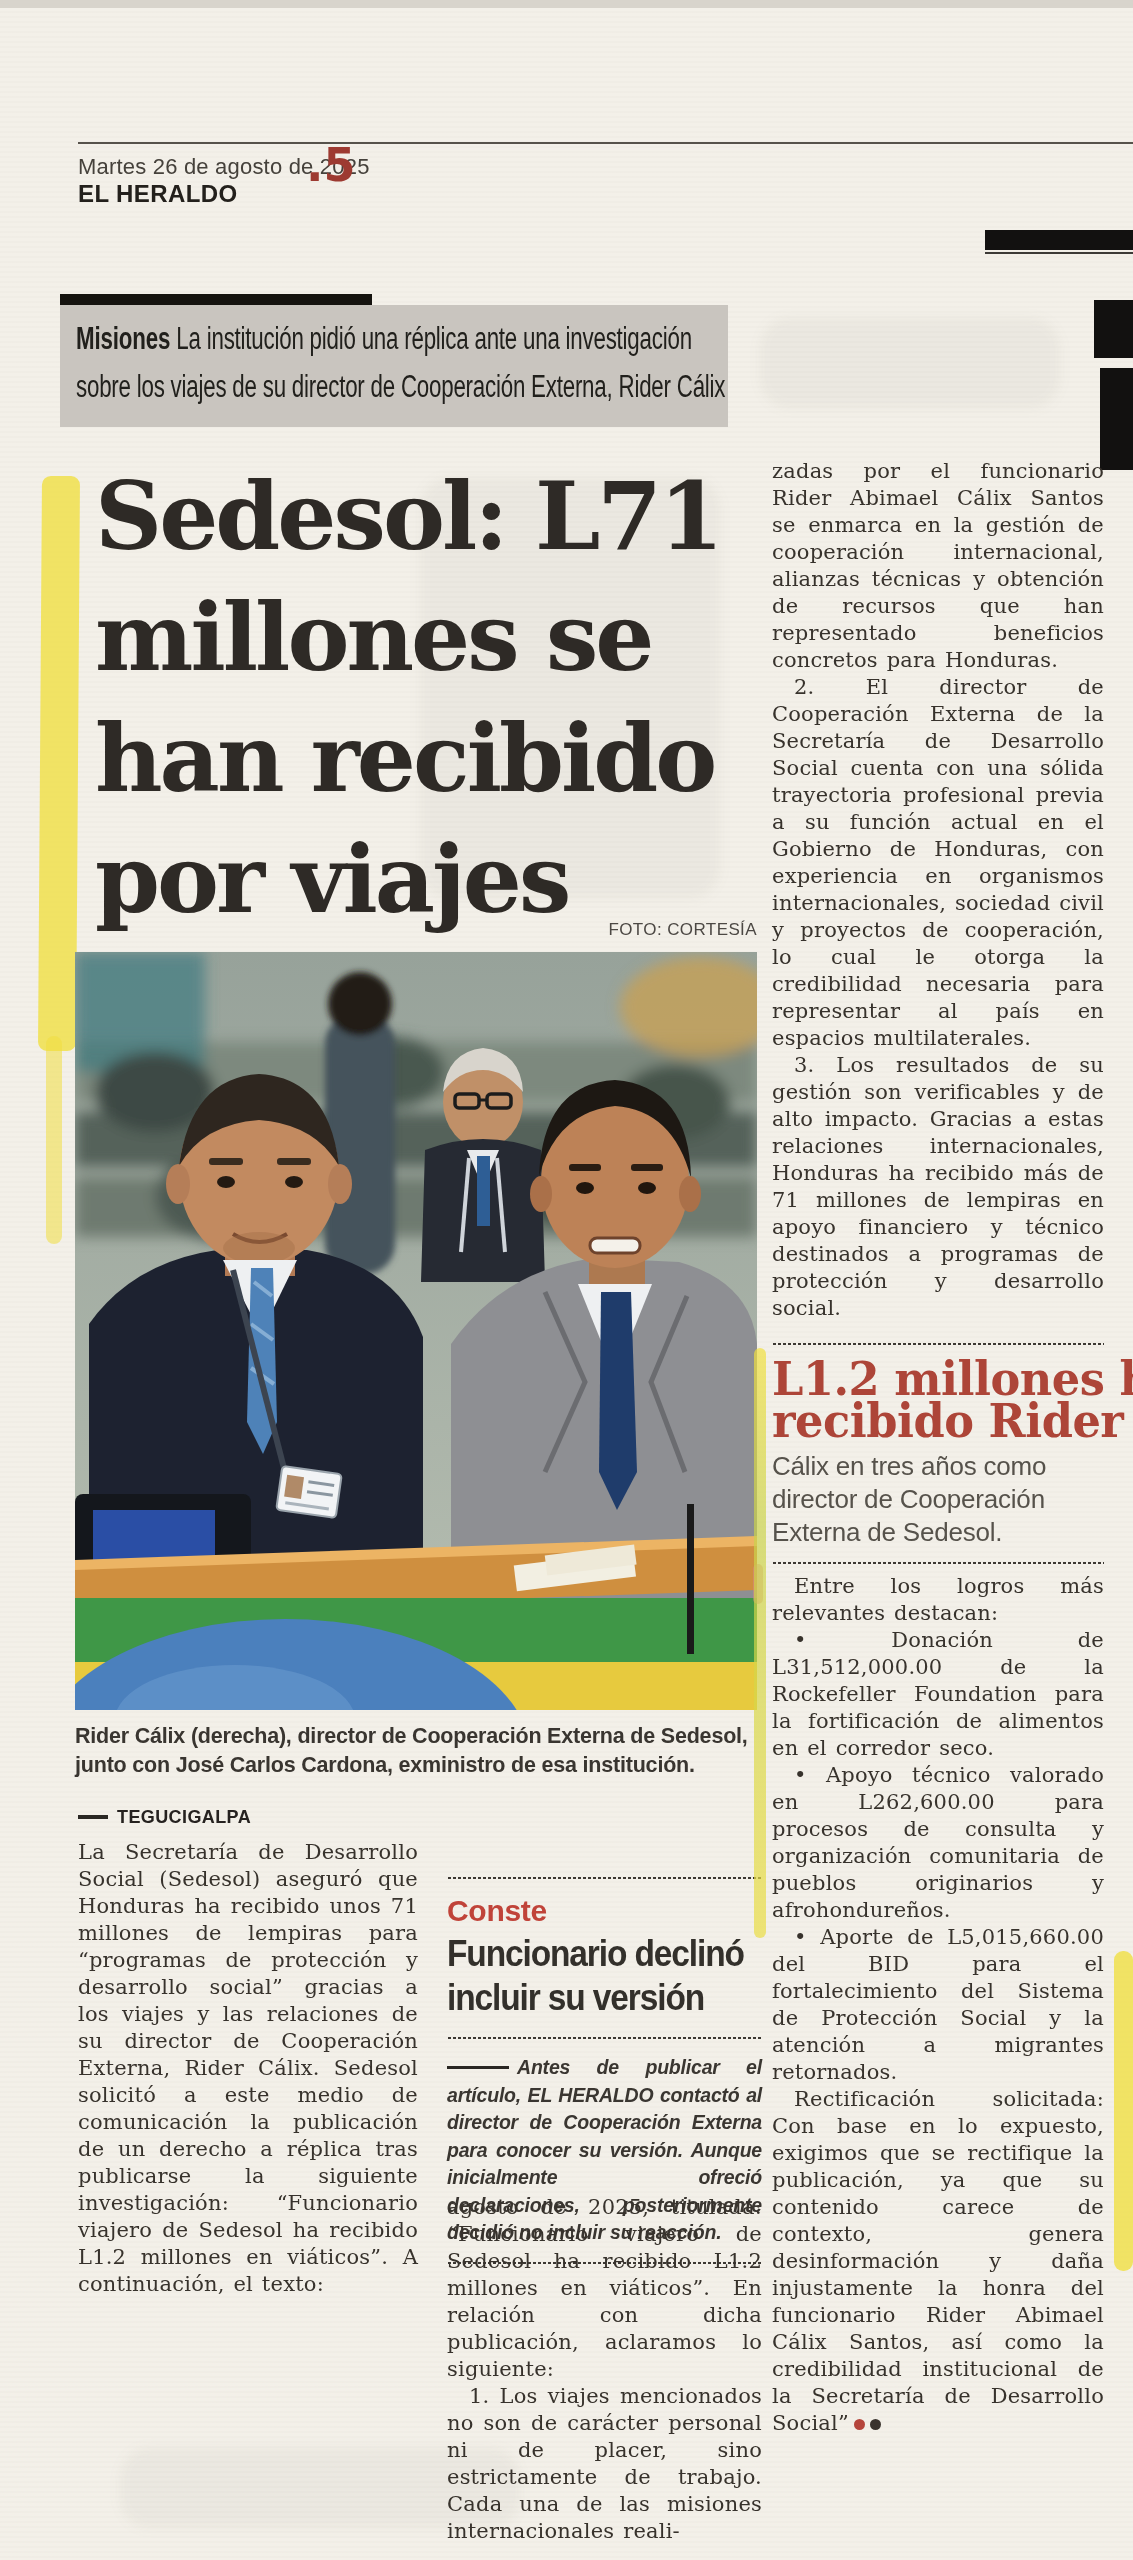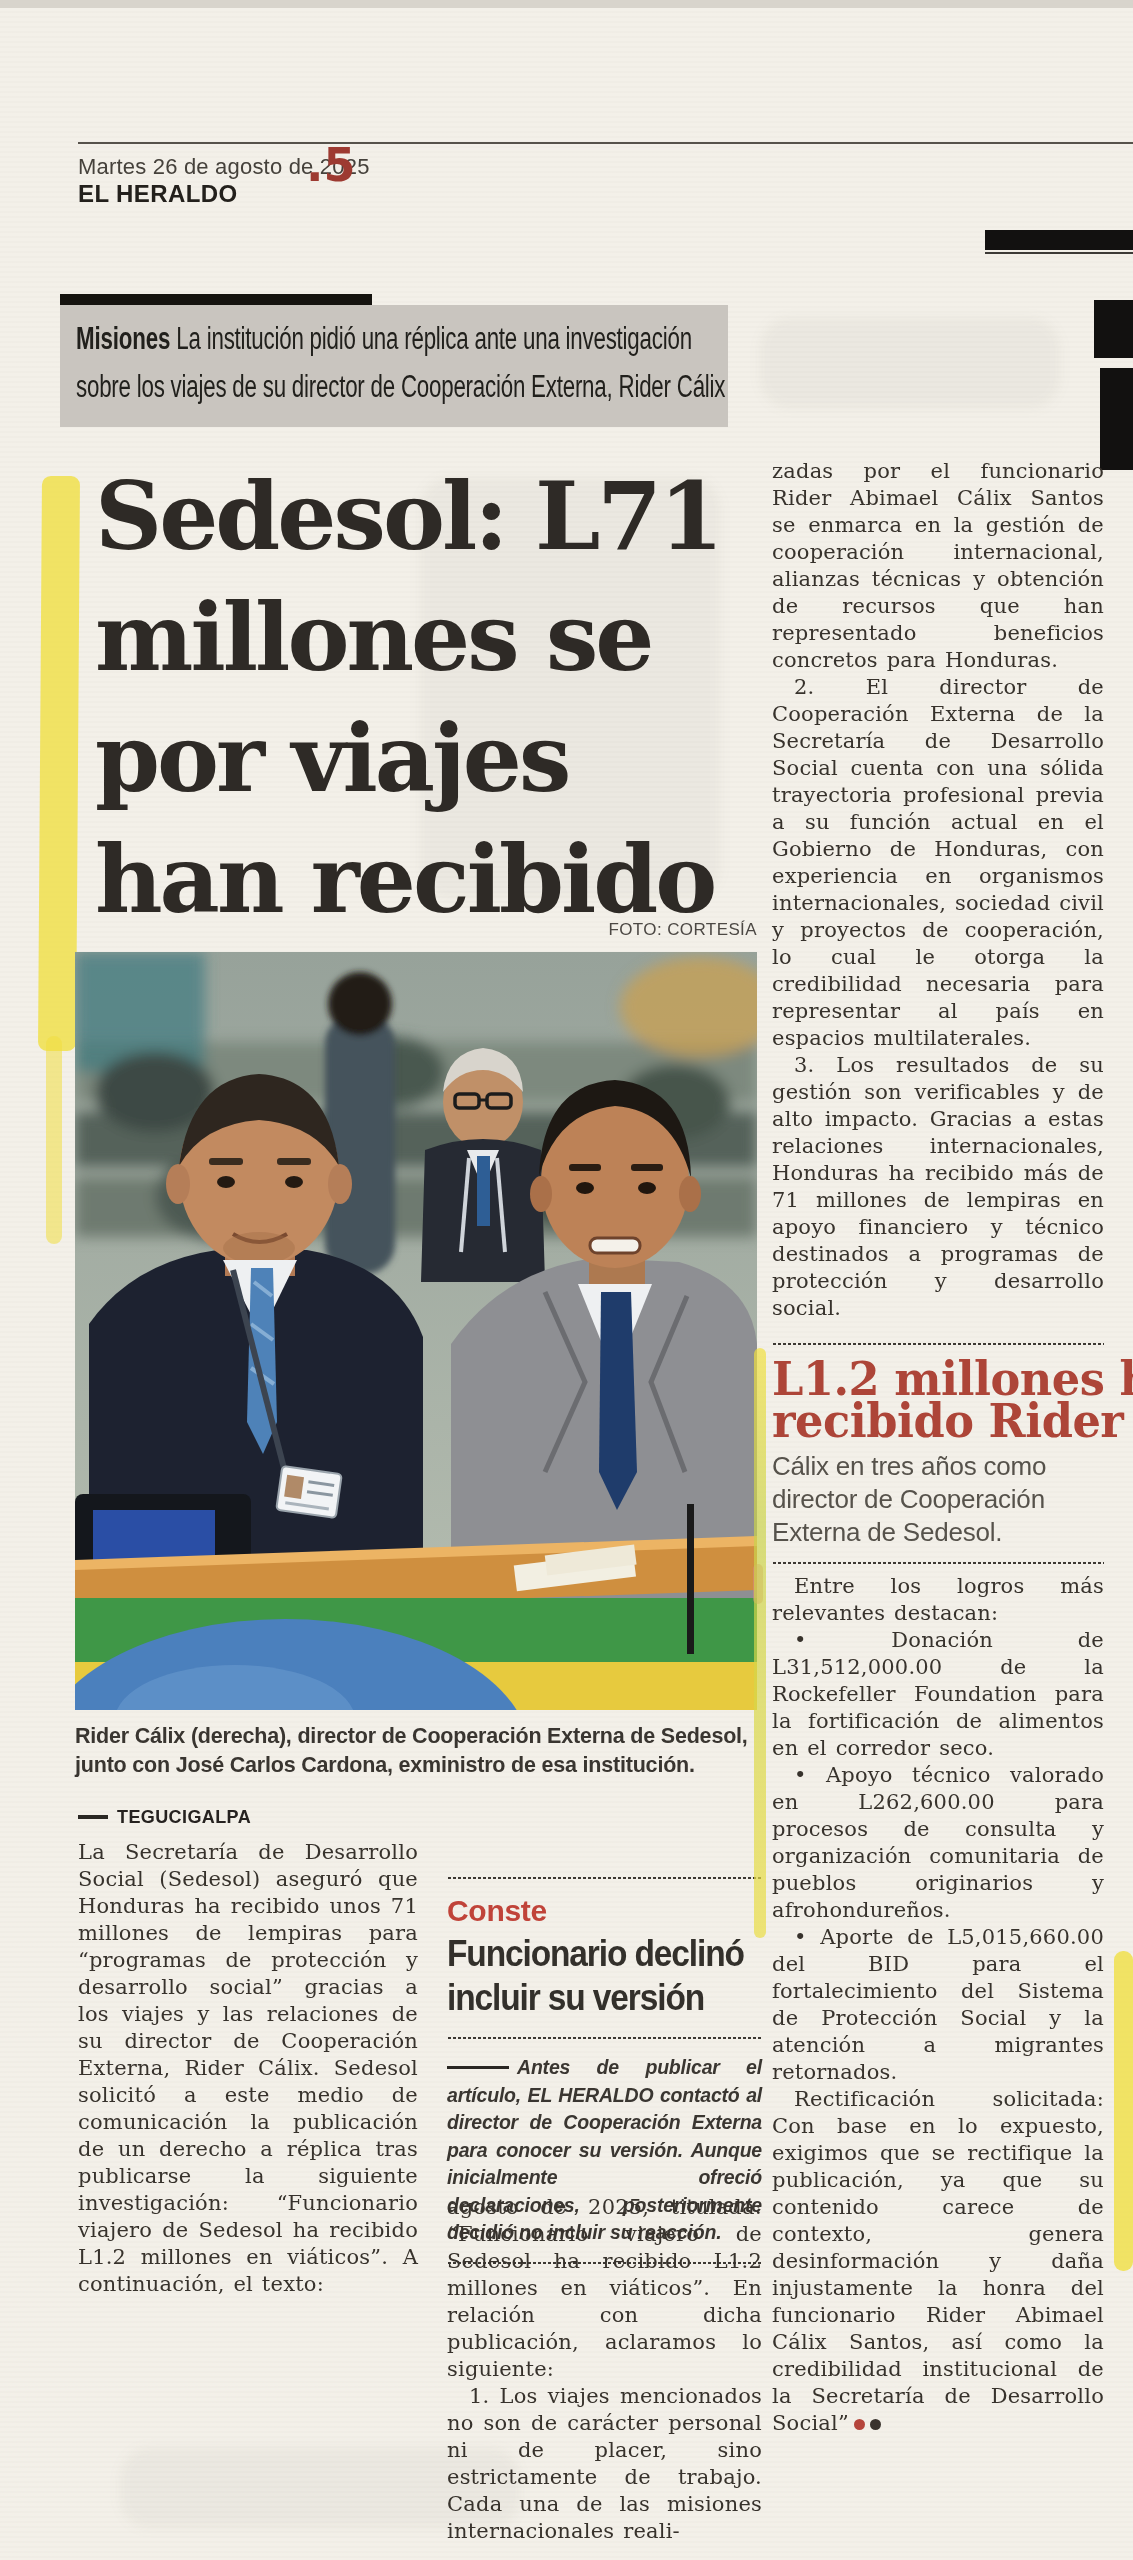--- a/index.html
+++ b/index.html
@@ -91,22 +91,22 @@
   <div class="abs kicker-box" style="left:60px;top:297px;width:668px;height:122px;">
     <div class="kicker-line"><b>Misiones</b>&nbsp;<span>La institución pidió una réplica ante una investigación</span></div>
     <div class="kicker-line">sobre los viajes de su director de Cooperación Externa, Rider Cálix</div>
   </div>
 
   <div class="abs hl" style="left:40px;top:468px;width:38px;height:575px;transform:rotate(.4deg);"></div>
   <div class="abs hl" style="left:46px;top:1028px;width:16px;height:208px;opacity:.55;"></div>
   <div class="abs headline" style="left:95px;top:448px;width:690px;">
     <div>Sedesol: L71</div>
     <div>millones se</div>
+    <div>han recibido</div>
     <div>por viajes</div>
-    <div>han recibido</div>
   </div>
 
   <div class="abs photo-credit" style="left:455px;top:912px;width:302px;">FOTO: CORTESÍA</div>
   <div class="abs photo-frame" style="left:75px;top:944px;width:682px;height:758px;">
     <svg width="682" height="758" viewBox="0 0 682 758">
       <defs>
         <linearGradient id="wall" x1="0" y1="0" x2="0" y2="1">
           <stop offset="0" stop-color="#97a29a"></stop>
             <stop offset="1" stop-color="#b7bfb2"></stop>
         </linearGradient>

